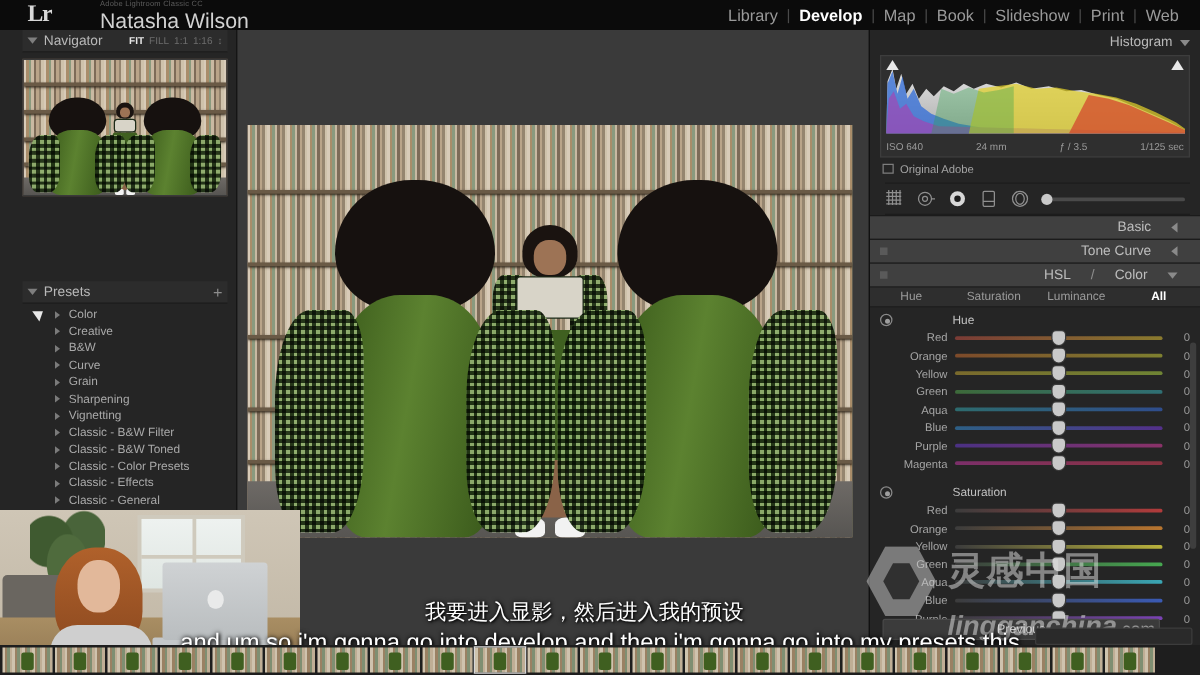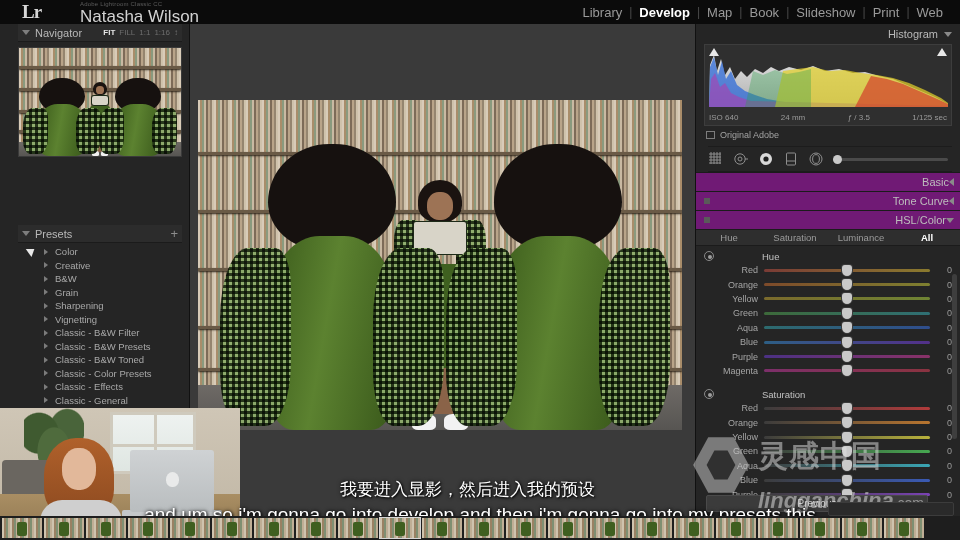--- a/index.html
+++ b/index.html
@@ -100,23 +100,23 @@
           border-right:5px solid transparent;border-bottom:8px solid #e9e9e9; }
   .hg-meta { position:absolute; left:4px; right:4px; bottom:3px; display:flex;
              justify-content:space-between; font-size:8px; color:#9a9a9a;text-align:right; }
   .orig-row { display:flex; align-items:center; gap:5px; padding:4px 0 4px 10px; font-size:9px; color:#a3a3a3; }
   .orig-box { width:9px; height:8px; border:1px solid #7d7d7d; }
 
   .toolstrip { display:flex; align-items:center; gap:9px; height:26px; margin:2px 8px 0 12px;
                border-top:1px solid #1c1c1c; border-bottom:1px solid #1c1c1c; }
   .tool { width:16px; height:16px; position:relative; }
 
-  .sec-head { height:19px; display:flex; align-items:center; justify-content:flex-end; gap:0;
-              padding-right:6px; font-size:11px; color:#bdbdbd;
-              border-top:1px solid #1b1b1b; background:#701a75; position:relative; }
+  .sec-head { height:19px; display:flex; align-items:center; justify-content:flex-end; gap:16px;
+              padding-right:18px; font-size:11px; color:#bdbdbd;
+              border-top:1px solid #1b1b1b; background:#404040; position:relative; }
   .sec-head .dot { position:absolute; left:8px; width:6px; height:6px; background:#5a5a5a; }
   .sec-head.hsl .slash { color:#8e8e8e; }
 
   .hsl-tabs { display:flex; height:17px; align-items:center; background:#2e2e2e;
               border-top:1px solid #1b1b1b; border-bottom:1px solid #1b1b1b; }
   .hsl-tabs .tab { flex:1; text-align:center; font-size:9.5px; color:#9b9b9b; }
   .hsl-tabs .tab.active { color:#fff; font-weight:bold; }
 
   .grp { position:relative; padding-top:3px; }
   .grp-head { display:flex; align-items:center; gap:8px; padding-left:8px; height:14px; }
@@ -281,37 +281,37 @@
         <div class="preset-row">
             <span class="ptri"></span>
             <span>Creative</span>
           </div>
         <div class="preset-row">
             <span class="ptri"></span>
             <span>B&amp;W</span>
           </div>
         <div class="preset-row">
             <span class="ptri"></span>
+            <span>Curve</span>
+          </div>
+        <div class="preset-row">
+            <span class="ptri"></span>
             <span>Grain</span>
           </div>
         <div class="preset-row">
             <span class="ptri"></span>
             <span>Sharpening</span>
           </div>
         <div class="preset-row">
             <span class="ptri"></span>
             <span>Vignetting</span>
           </div>
         <div class="preset-row">
             <span class="ptri"></span>
             <span>Classic - B&amp;W Filter</span>
-          </div>
-        <div class="preset-row">
-            <span class="ptri"></span>
-            <span>Classic - B&amp;W Presets</span>
           </div>
         <div class="preset-row">
             <span class="ptri"></span>
             <span>Classic - B&amp;W Toned</span>
           </div>
         <div class="preset-row">
             <span class="ptri"></span>
             <span>Classic - Color Presets</span>
           </div>
         <div class="preset-row">

